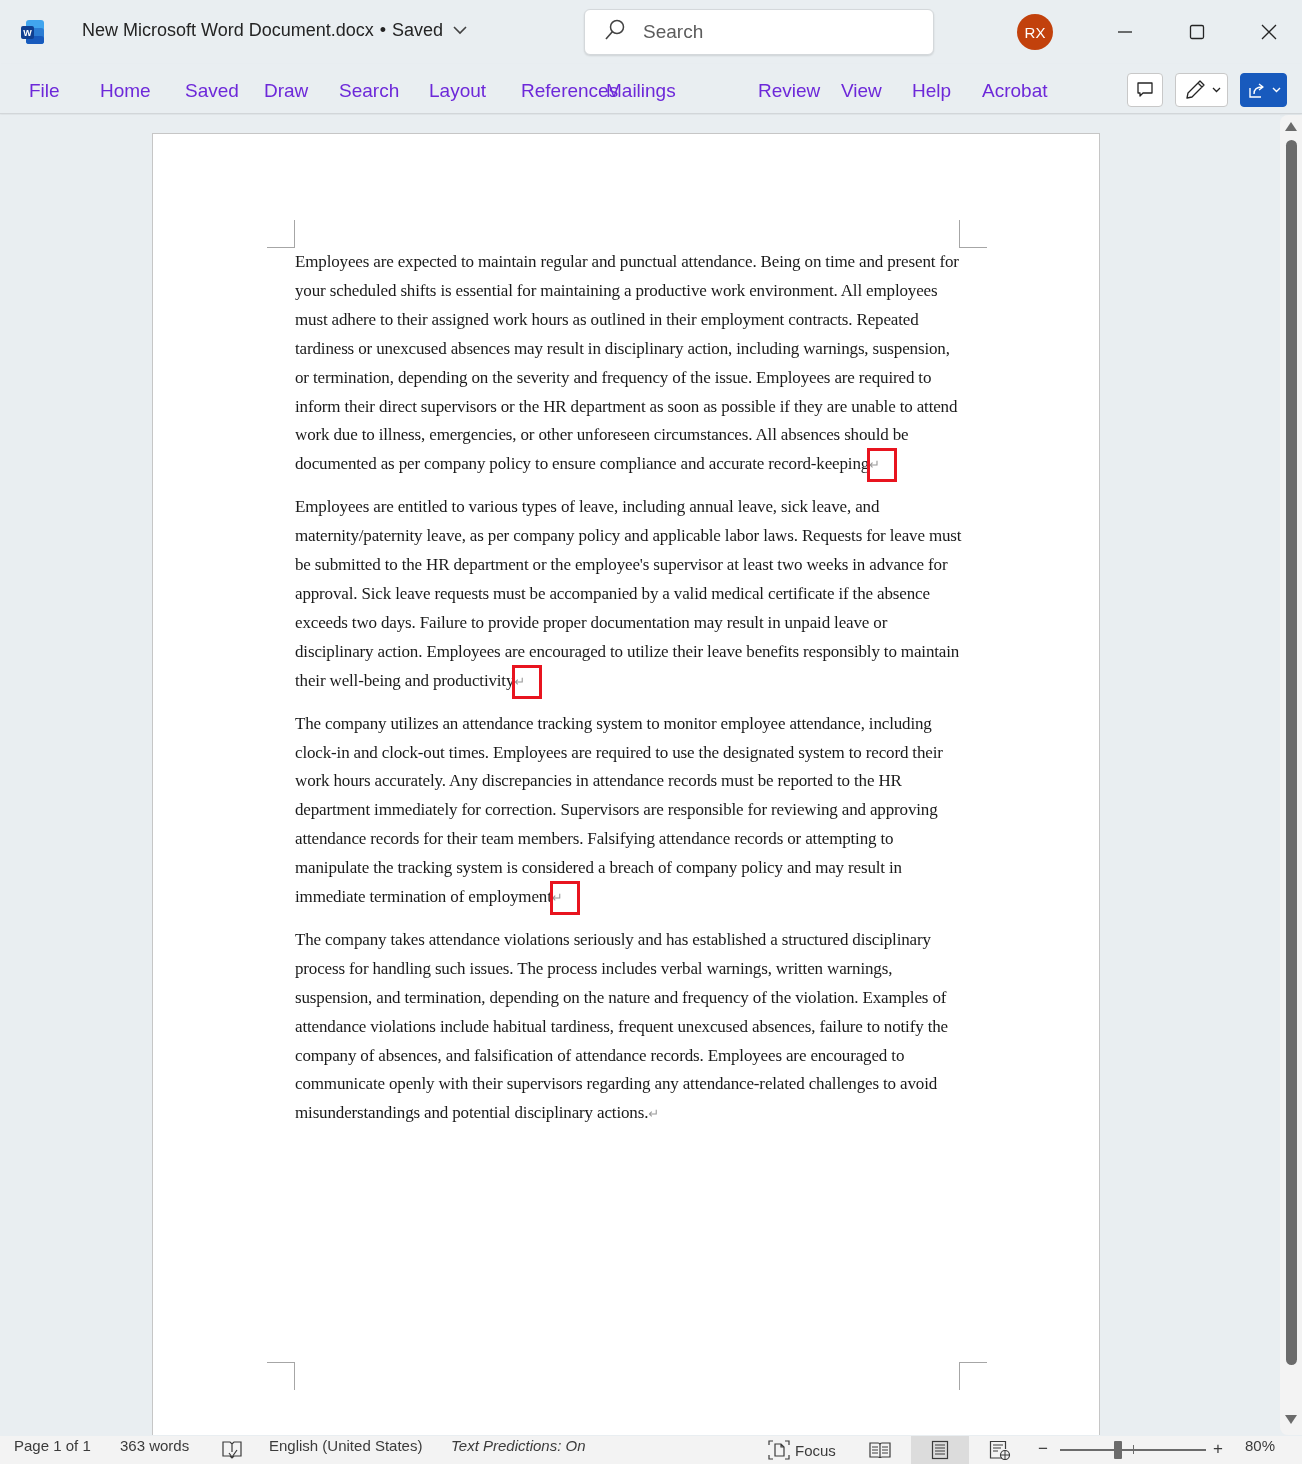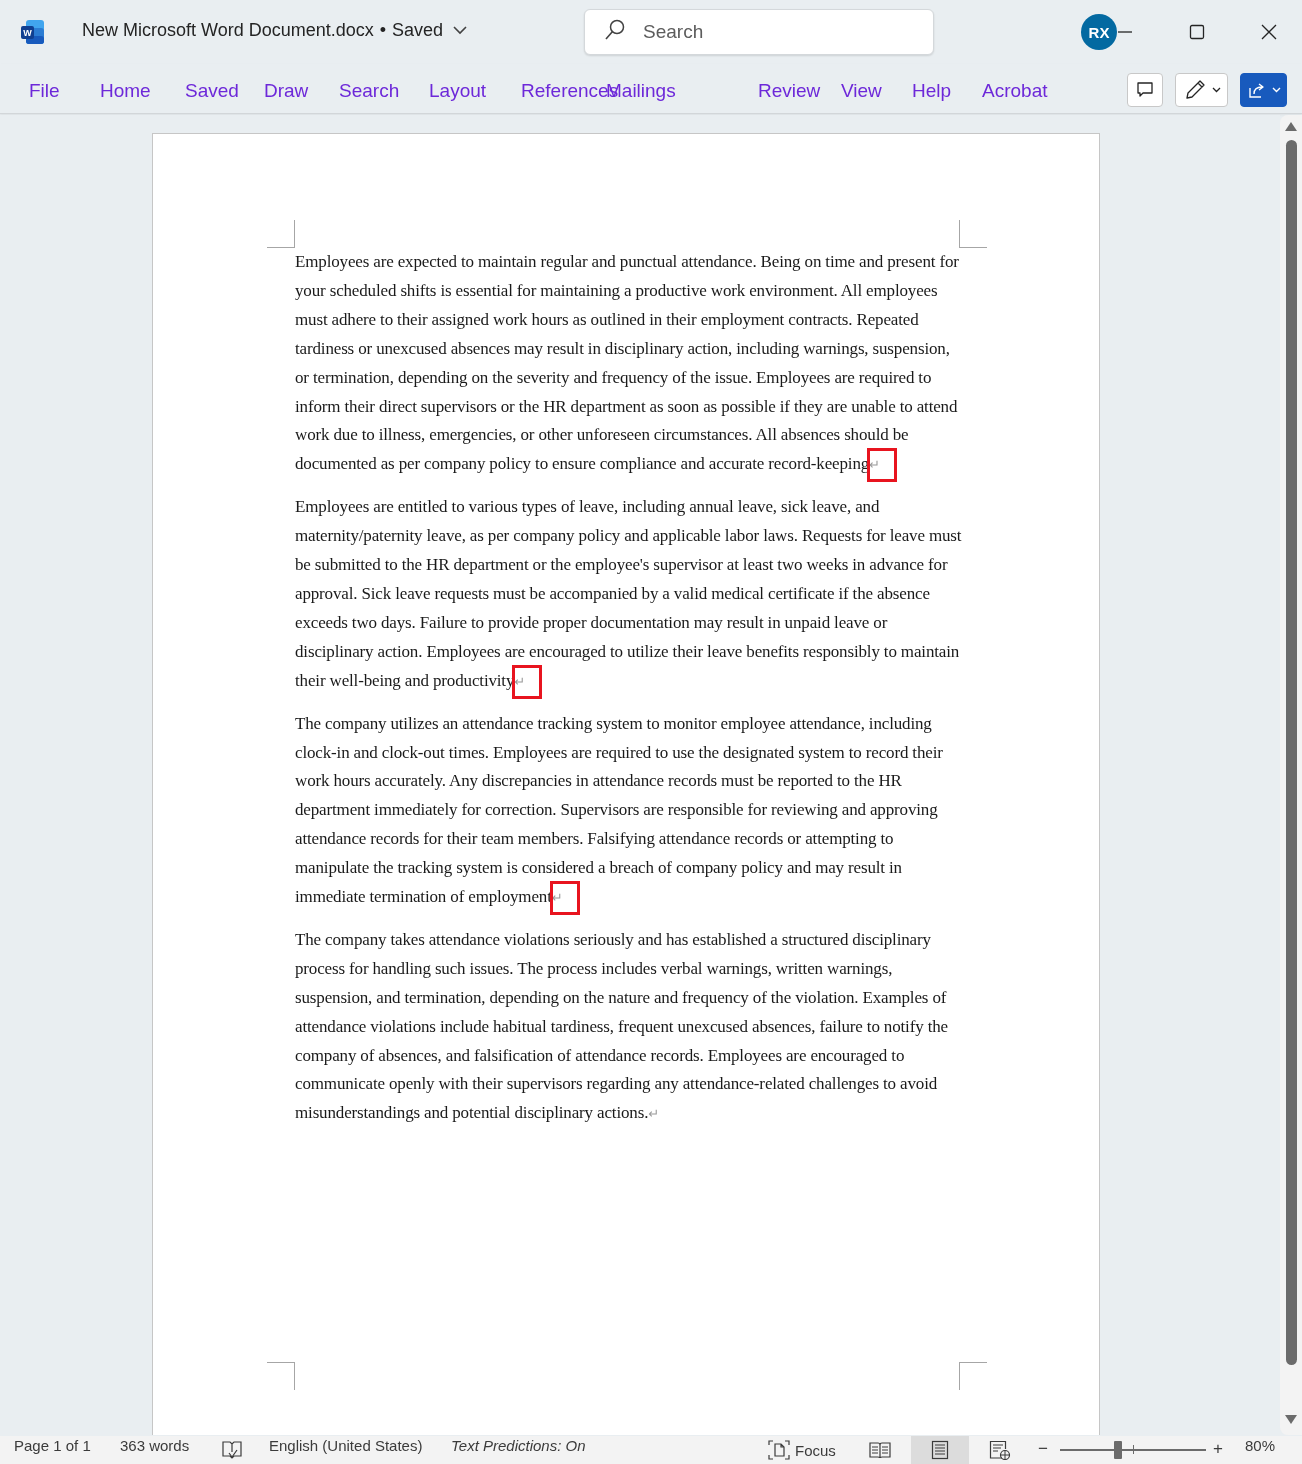--- a/index.html
+++ b/index.html
@@ -6,21 +6,21 @@
     html, body { width: 1302px; height: 1464px; overflow: hidden; }
     body { background: #e9eef1; font-family: "Liberation Sans", "DejaVu Sans", sans-serif; color: #242424; position: relative; }
 
     
     .titlebar { position: absolute; left: 0; top: 0; width: 1302px; height: 64px; background: #e9eef1; }
     .app-icon { position: absolute; left: 20px; top: 19px; width: 26px; height: 26px; }
     .doc-title { position: absolute; left: 82px; top: 20px; font-size: 18px; color: #242424; white-space: nowrap; display: flex; align-items: center; gap: 6px; }
     .doc-title .chev { margin-left: 4px; display: inline-flex; }
     .search-box { position: absolute; left: 584px; top: 9px; width: 350px; height: 46px; background: #fff; border: 1px solid #d4d8db; border-radius: 6px; box-shadow: 0 1px 2px rgba(0,0,0,0.12); display: flex; align-items: center; padding-left: 18px; gap: 16px; }
     .search-box .placeholder { font-size: 19px; color: #5c5c5c; }
-    .avatar { position: absolute; left: 1081px; top: 14px; width: 36px; height: 36px; border-radius: 50%; background: #0369a1; color: #fff; font-size: 15px; display: flex; align-items: center; justify-content: center; font-weight: bold; }
+    .avatar { position: absolute; left: 1017px; top: 14px; width: 36px; height: 36px; border-radius: 50%; background: #c2410c; color: #fff; font-size: 15px; display: flex; align-items: center; justify-content: center; }
     .win-btn { position: absolute; top: 14px; width: 40px; height: 36px; display: flex; align-items: center; justify-content: center; }
 
     
     .ribbon { position: absolute; left: 0; top: 64px; width: 1302px; height: 50px; background: #e9eef1; border-bottom: 1px solid #d2d6d9; box-shadow: 0 1px 2px rgba(0,0,0,0.06); }
     .tab { position: absolute; top: 16px; font-size: 19px; color: #6d28d9; white-space: nowrap; }
     .rb-btn { position: absolute; top: 9px; height: 34px; border-radius: 4px; display: flex; align-items: center; justify-content: center; gap: 5px; }
     .rb-btn.outline { background: #fff; border: 1px solid #c8c8c8; }
     .rb-btn.primary { background: #185abd; border: 1px solid #185abd; }
 
     

